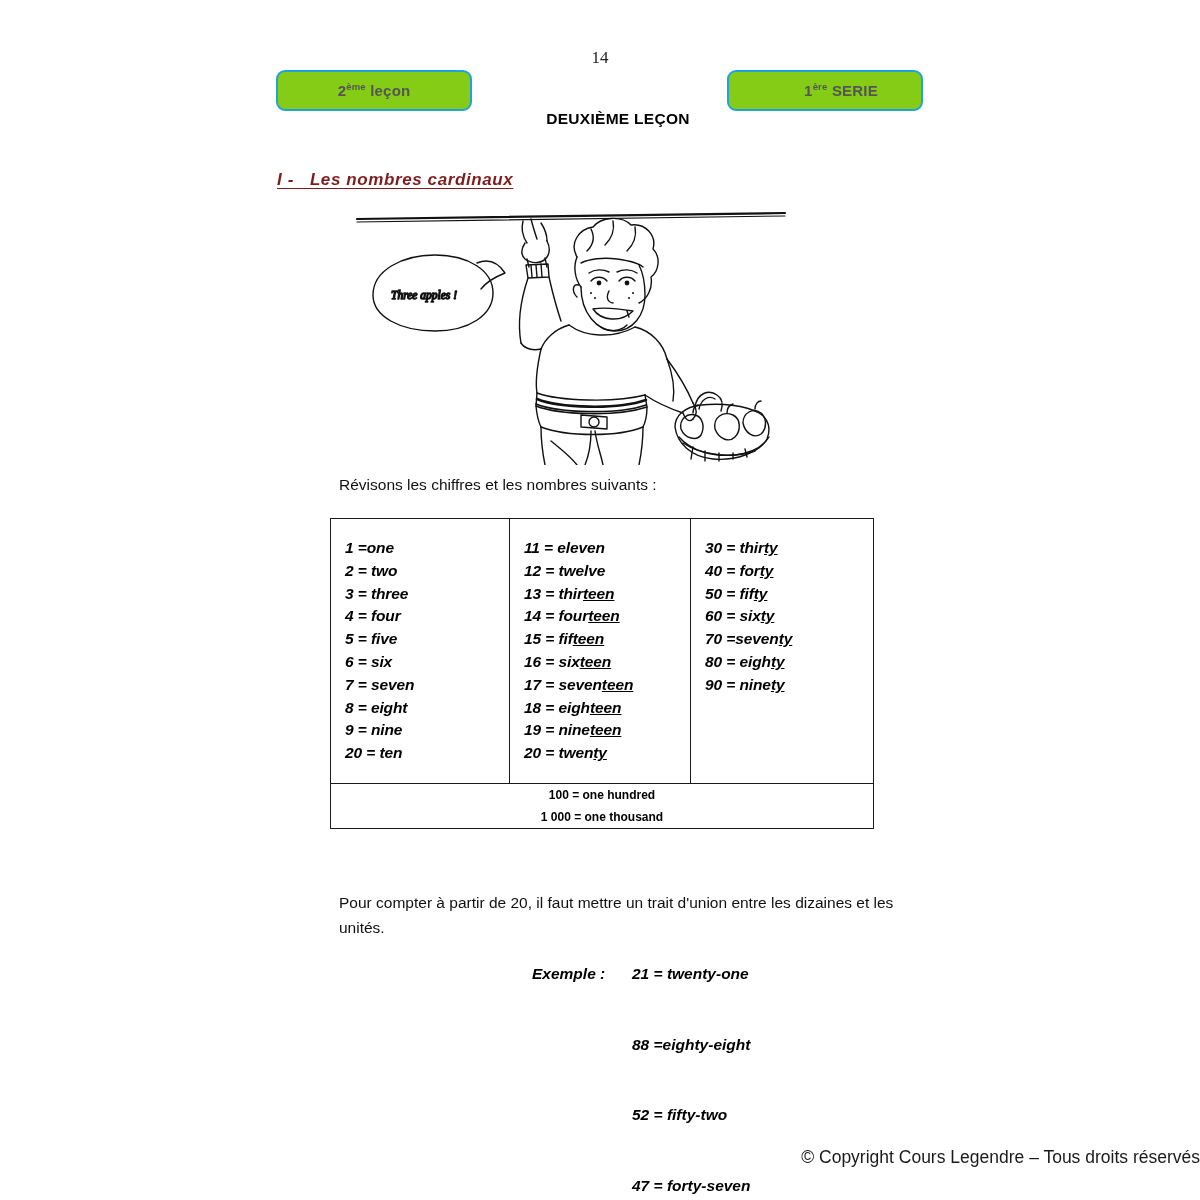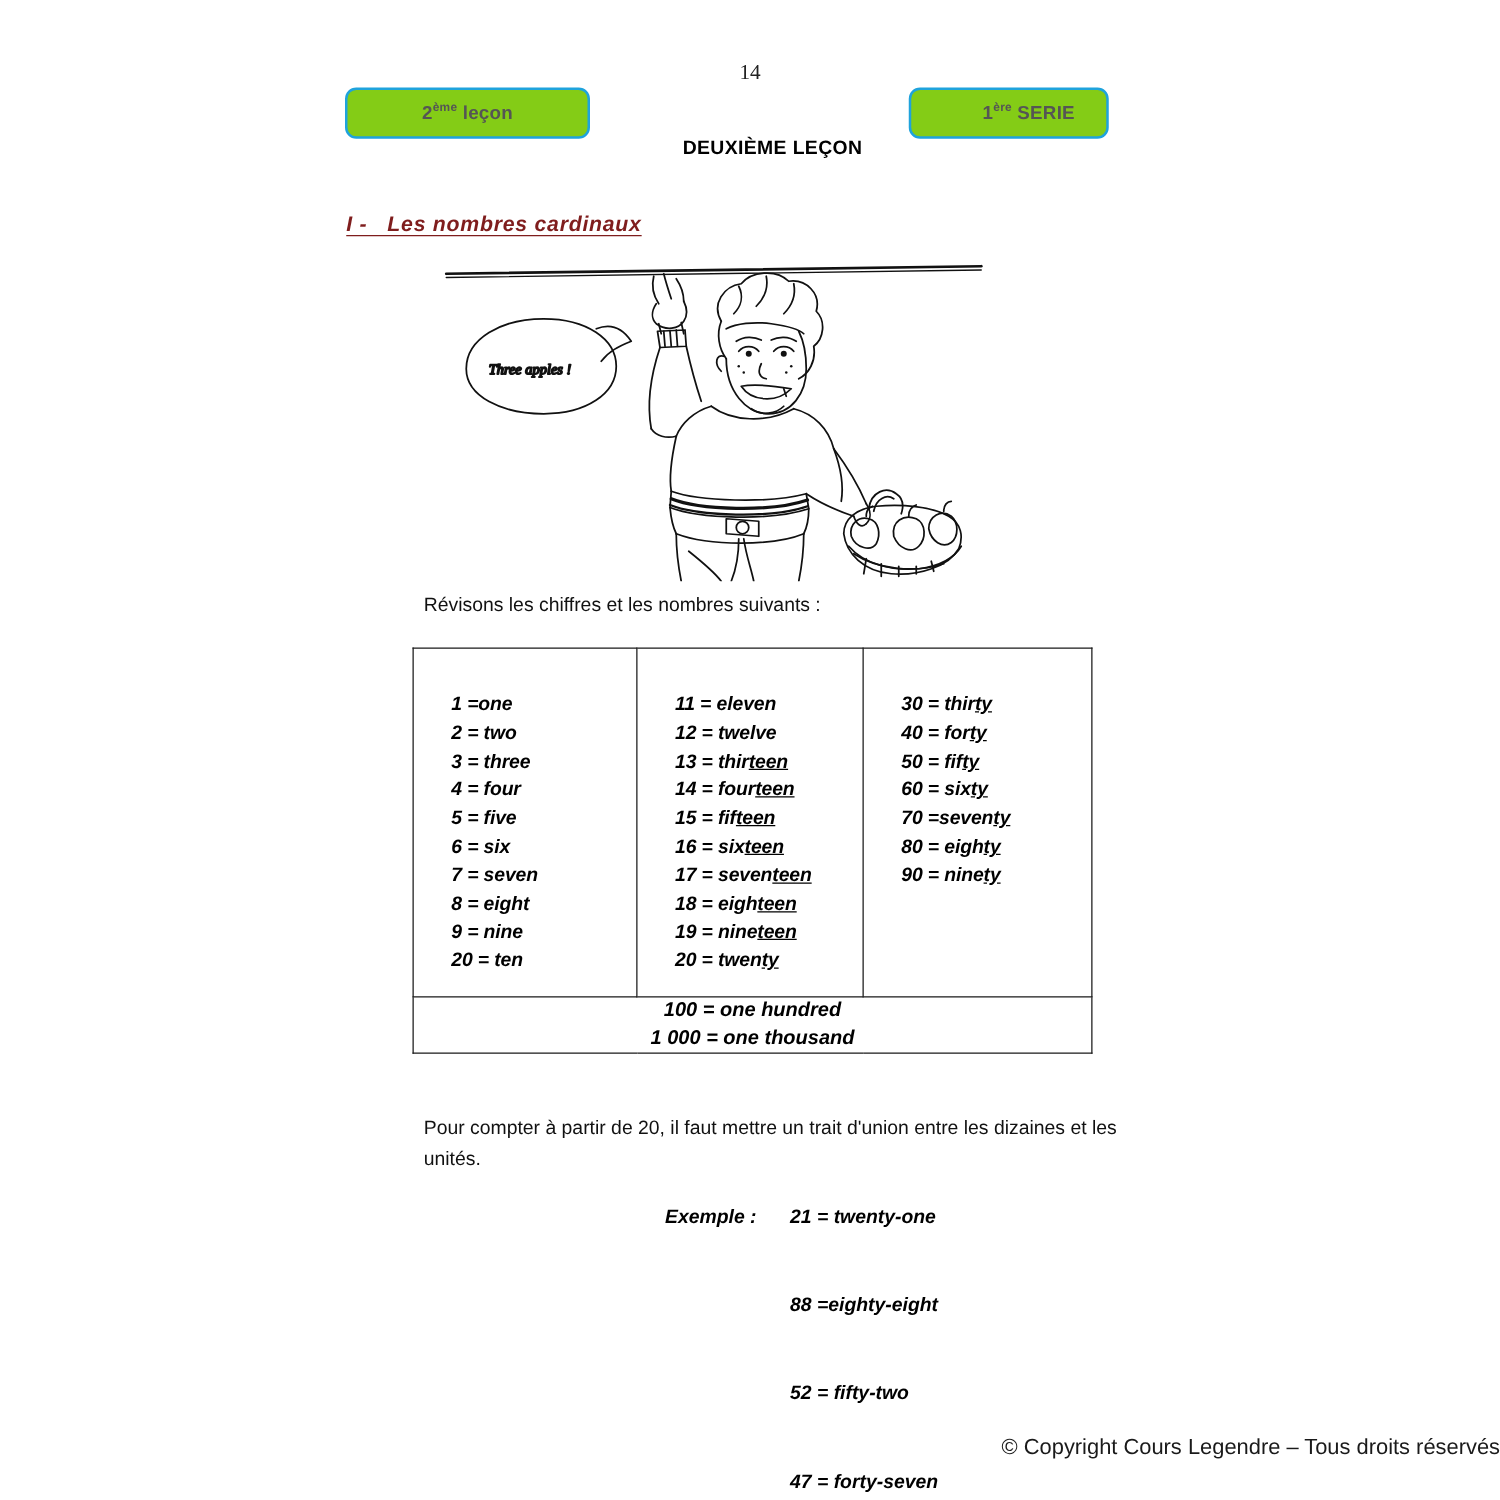--- a/index.html
+++ b/index.html
@@ -44,21 +44,21 @@
     color: #555555;
     letter-spacing: 0.2px;
   }
   .pill sup {
     font-size: 9.5px;
     font-weight: bold;
     vertical-align: super;
     line-height: 0;
   }
   #pill-left  { left: 276px; top: 70px; width: 196px; }
-  #pill-right { left: 727px; top: 70px; width: 160px; padding-left: 32px; }
+  #pill-right { left: 727px; top: 70px; width: 196px; padding-left: 32px; }
 
   
   .lesson-title {
     position: absolute;
     top: 110px;
     left: 0;
     width: 1200px;
     text-align: center;
     font-size: 15.5px;
     font-weight: bold;
@@ -116,43 +116,42 @@
     table-layout: fixed;
   }
   .numbers-table td {
     border: 1.6px solid #1a1a1a;
     vertical-align: top;
     padding: 0;
   }
   .col-cell { height: 264px; }
   .col-cell ul {
     list-style: none;
-    margin: 16px;
+    margin: 0;
     padding: 18px 0 0 14px;
   }
   .col-cell li {
     font-size: 15.5px;
     font-weight: bold;
     font-style: italic;
     line-height: 22.8px;
     white-space: pre;
     letter-spacing: -0.1px;
   }
   .col-cell li u {
     text-decoration: underline;
     text-underline-offset: 1px;
   }
   .big-cell {
     text-align: center;
     padding: 22px 0 26px 0;
   }
   .big-cell div {
-    font-size: 16px;
-    font-weight: bold;
-    font-style: italic;
+    font-size: 12px;
+    font-weight: bold;
     line-height: 22px;
     white-space: pre;
   }
 
   
   .rule-para {
     position: absolute;
     left: 339px;
     top: 890px;
     width: 588px;

